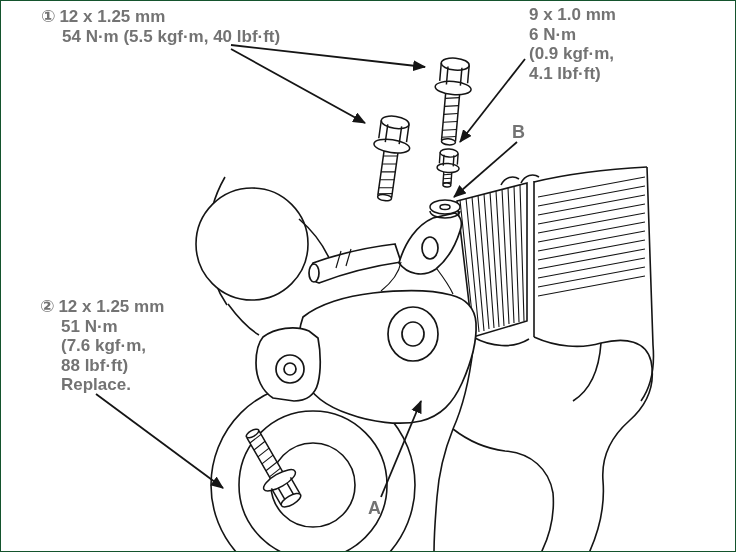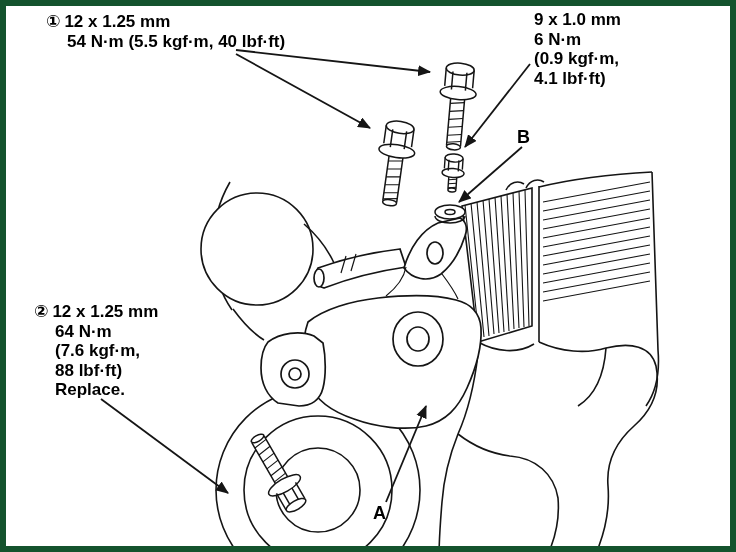--- a/index.html
+++ b/index.html
@@ -1,19 +1,19 @@
 <!DOCTYPE html>
 <html><head>
 <meta charset="utf-8">
 <style>
   html,body{margin:0;padding:0;background:#fff;}
   .fig{
     position:relative;width:736px;height:552px;background:#fff;
-    border:6px solid #14532d;box-sizing:border-box;overflow:hidden;
-    font-family:"Liberation Sans","DejaVu Sans",sans-serif;color:#000000;
+    border:1px solid #14532d;box-sizing:border-box;overflow:hidden;
+    font-family:"Liberation Sans","DejaVu Sans",sans-serif;color:#737373;
   }
   .fig svg{position:absolute;left:0;top:0;}
   .callout{position:absolute;font-weight:bold;font-size:17px;line-height:19.5px;white-space:nowrap;}
   .indent{padding-left:21px;}
   .mk{display:inline-block;margin-right:4px;}
   .plabel{position:absolute;font-weight:bold;font-size:18px;line-height:18px;}
 </style>
 </head>
 <body>
 
@@ -135,25 +135,25 @@
     <div class="line indent">54 N·m (5.5 kgf·m, 40 lbf·ft)</div>
   </div>
 
   <div class="callout" style="left:528px;top:4px">
     <div class="line">9 x 1.0 mm</div>
     <div class="line">6 N·m</div>
     <div class="line">(0.9 kgf·m,</div>
     <div class="line">4.1 lbf·ft)</div>
   </div>
 
-  <div class="callout" style="left:28px;top:296px">
+  <div class="callout" style="left:39px;top:296px">
     <div class="line">
       <span class="mk">②</span><span>12 x 1.25 mm</span>
     </div>
-    <div class="line indent">64 N·m</div>
+    <div class="line indent">51 N·m</div>
     <div class="line indent">(7.6 kgf·m,</div>
     <div class="line indent">88 lbf·ft)</div>
     <div class="line indent">Replace.</div>
   </div>
 
   <div class="plabel" style="left:511px;top:122px">B</div>
   <div class="plabel" style="left:367px;top:498px">A</div>
 
 </div>
 

